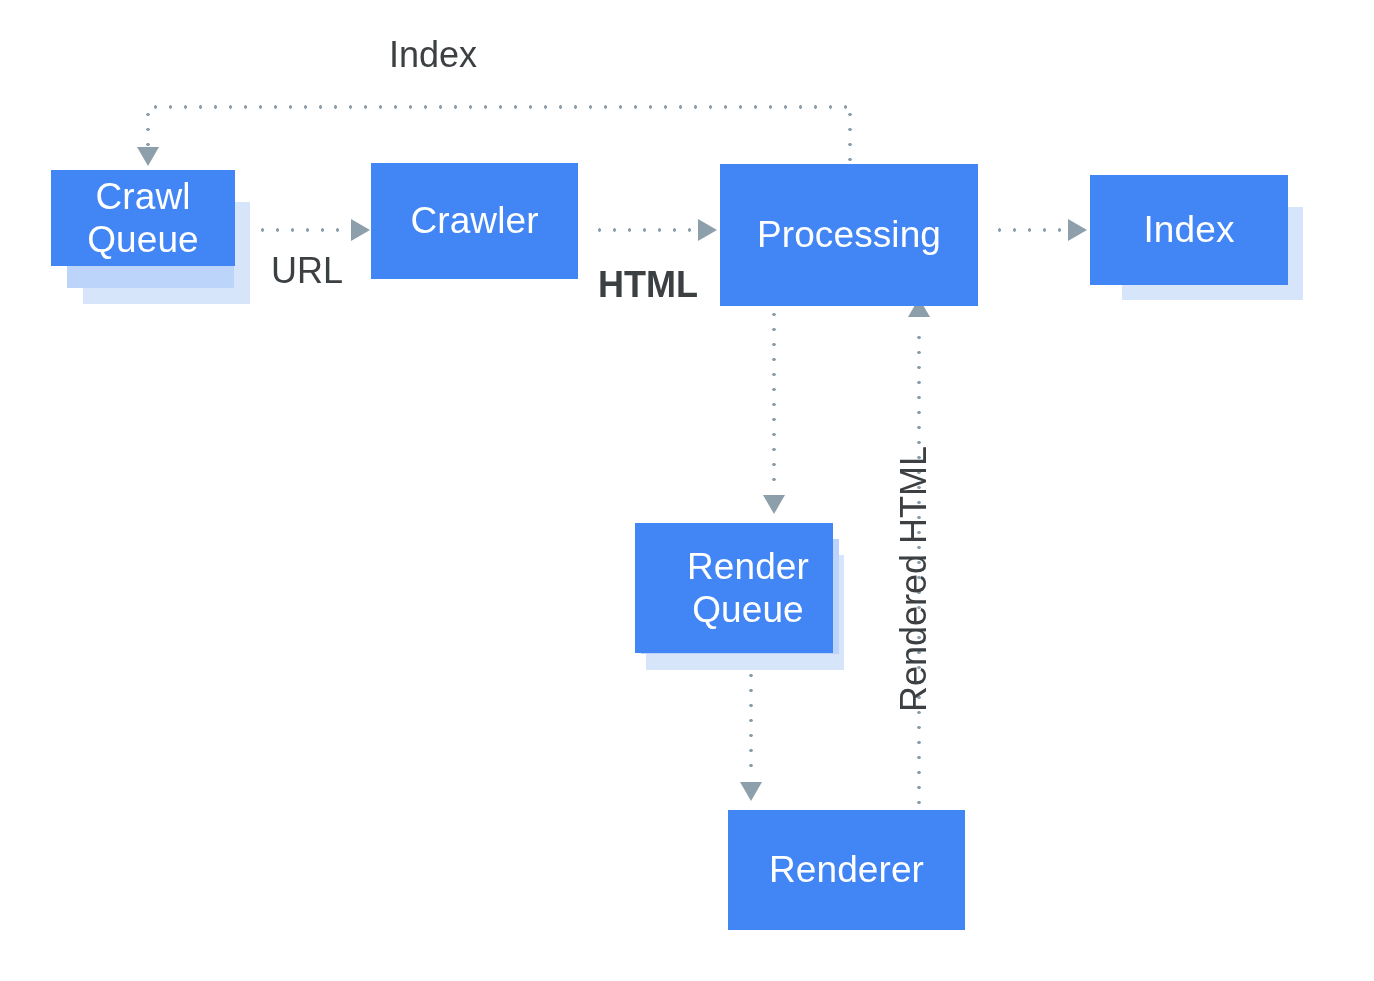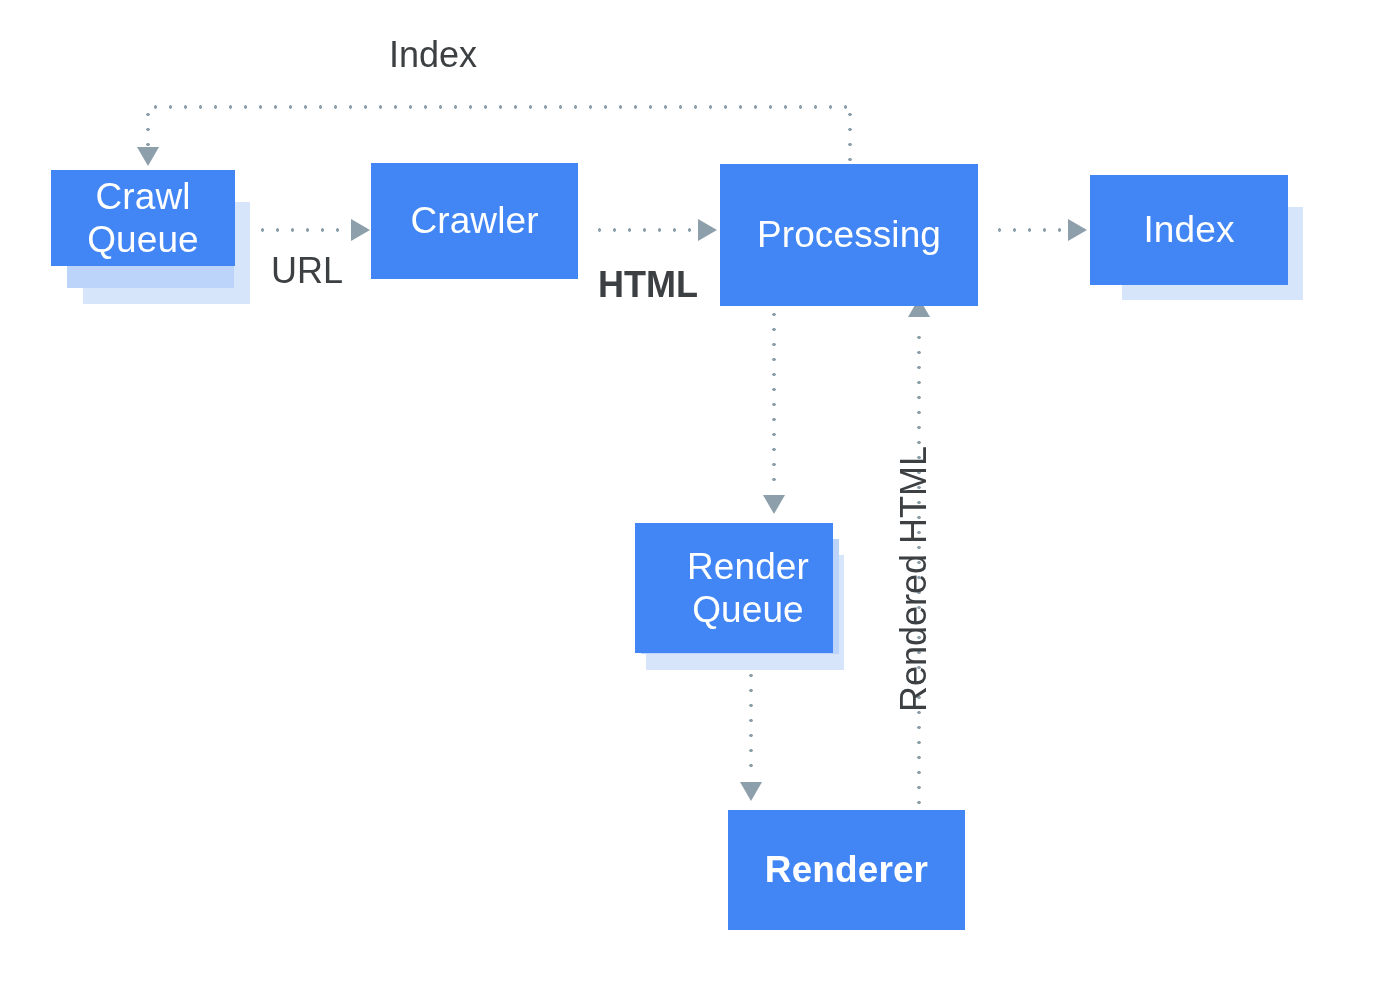--- a/index.html
+++ b/index.html
@@ -147,15 +147,15 @@
 
   <div class="stack-l2" style="left:1122px; top:207px; width:181px; height:93px;"></div>
   <div class="stack-l1" style="left:1106px; top:191px; width:181px; height:93px;"></div>
   <div class="node node-fill" style="left:1090px; top:175px; width:198px; height:110px;">Index</div>
 
   <div class="stack-l2" style="left:646px; top:555px; width:198px; height:115px;"></div>
   <div class="stack-l1" style="left:641px; top:539px; width:198px; height:115px;"></div>
   <div class="node node-fill" style="left:635px; top:523px; width:198px; height:130px;padding-left:28px;">Render
 Queue</div>
 
-  <div class="node node-fill" style="left:728px; top:810px; width:237px; height:120px;font-weight:bold;">Renderer</div>
+  <div class="node node-fill" style="left:728px; top:810px; width:237px; height:120px;">Renderer</div>
 
 </div>
 
 </body></html>

